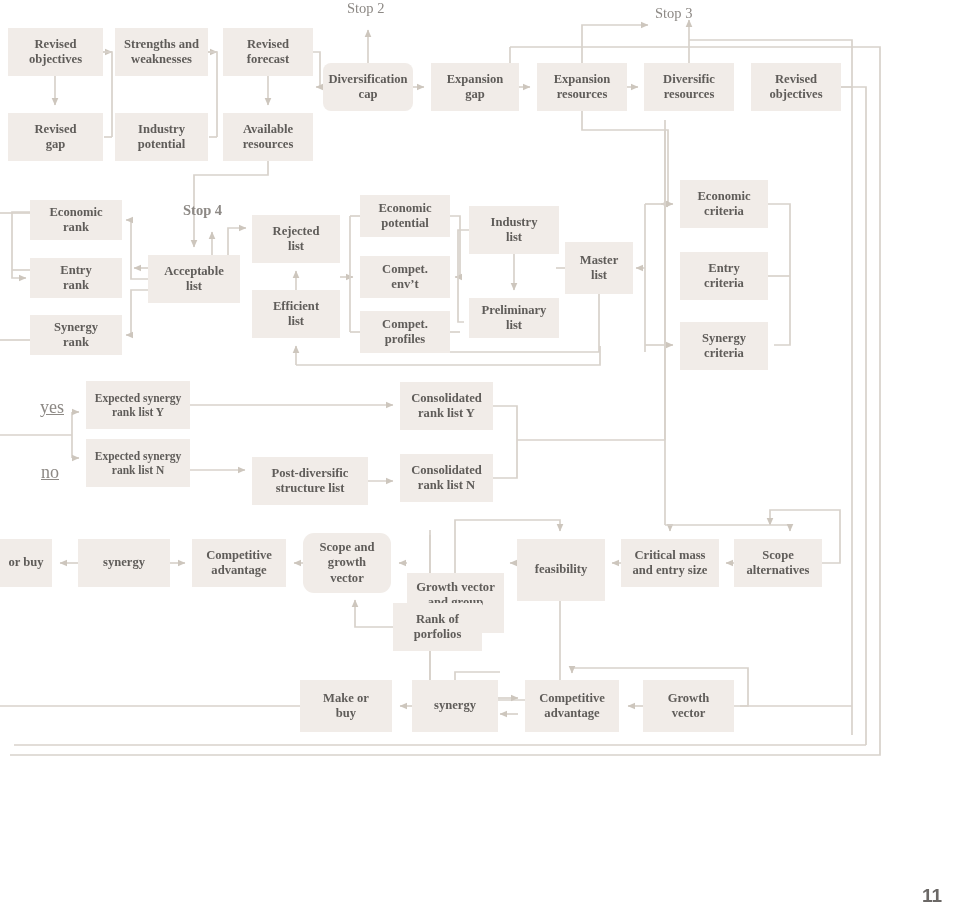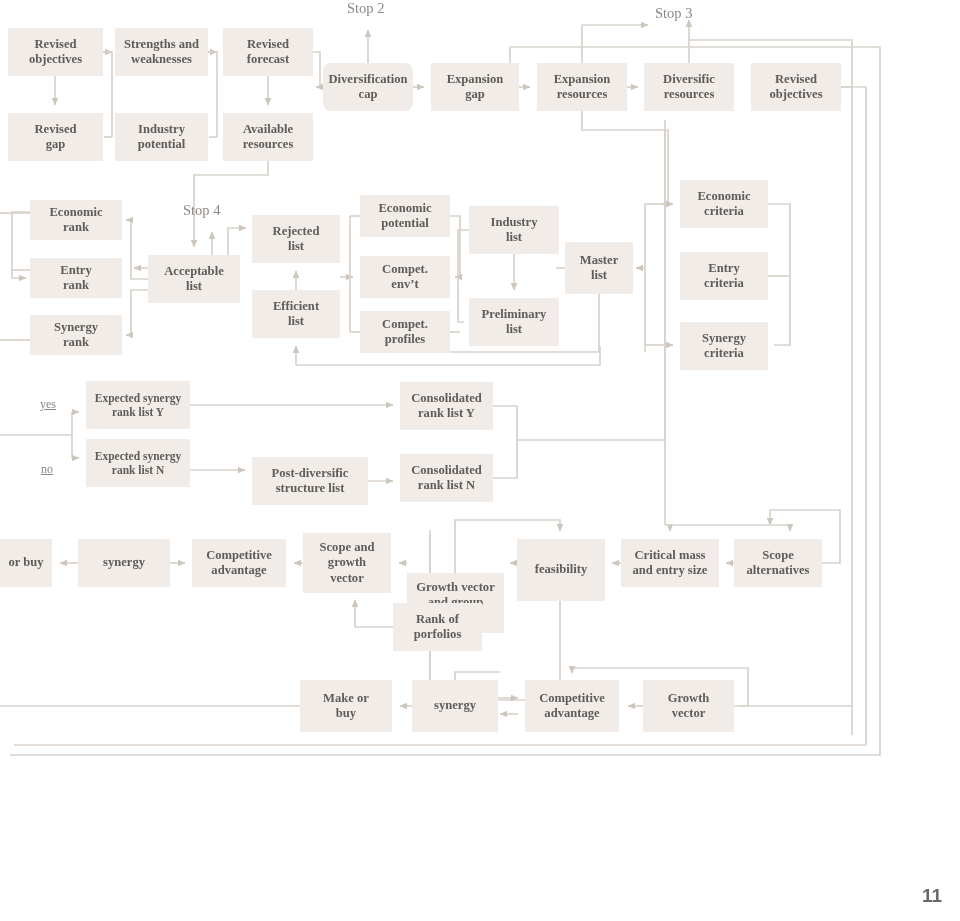--- a/index.html
+++ b/index.html
@@ -38,21 +38,21 @@
   .node.sm{font-size:11.5px;}
   .node.md{font-size:12.6px;}
   .label{
     position:absolute;
     color:#8d8985;
     font-weight:400;
     z-index:4;
     white-space:nowrap;
   }
   .label.stop{font-size:14.5px;}
-  .label.yn{font-size:12px;text-decoration:underline;}
+  .label.yn{font-size:18px;text-decoration:underline;}
   #pageno{
     position:absolute;
     right:18px;
     bottom:14px;
     font-family:"Liberation Sans","DejaVu Sans",sans-serif;
     font-weight:700;
     font-size:19px;
     color:#6b6866;
     z-index:5;
   }
@@ -197,46 +197,46 @@
       <div class="node md" style="left: 30px; top: 200px; width: 92px; height: 40px;">Economic<br>rank</div>
       <div class="node md" style="left: 30px; top: 258px; width: 92px; height: 40px;">Entry<br>rank</div>
       <div class="node md" style="left: 30px; top: 315px; width: 92px; height: 40px;">Synergy<br>rank</div>
       <div class="node md" style="left: 148px; top: 255px; width: 92px; height: 48px;">Acceptable<br>list</div>
       <div class="node md" style="left: 252px; top: 215px; width: 88px; height: 48px;">Rejected<br>list</div>
       <div class="node md" style="left: 252px; top: 290px; width: 88px; height: 48px;">Efficient<br>list</div>
       <div class="node md" style="left: 360px; top: 195px; width: 90px; height: 42px;">Economic<br>potential</div>
       <div class="node md" style="left: 360px; top: 256px; width: 90px; height: 42px;">Compet.<br>env’t</div>
       <div class="node md" style="left: 360px; top: 311px; width: 90px; height: 42px;">Compet.<br>profiles</div>
       <div class="node md" style="left: 469px; top: 206px; width: 90px; height: 48px;">Industry<br>list</div>
-      <div class="node md" style="left: 469px; top: 298px; width: 90px; height: 48px;">Preliminary<br>list</div>
+      <div class="node md" style="left: 469px; top: 298px; width: 90px; height: 40px;">Preliminary<br>list</div>
       <div class="node md" style="left: 565px; top: 242px; width: 68px; height: 52px;">Master<br>list</div>
       <div class="node md" style="left: 680px; top: 180px; width: 88px; height: 48px;">Economic<br>criteria</div>
       <div class="node md" style="left: 680px; top: 252px; width: 88px; height: 48px;">Entry<br>criteria</div>
       <div class="node md" style="left: 680px; top: 322px; width: 88px; height: 48px;">Synergy<br>criteria</div>
       <div class="node sm" style="left: 86px; top: 381px; width: 104px; height: 48px;">Expected synergy<br>rank list Y</div>
       <div class="node sm" style="left: 86px; top: 439px; width: 104px; height: 48px;">Expected synergy<br>rank list N</div>
       <div class="node md" style="left: 252px; top: 457px; width: 116px; height: 48px;">Post-diversific<br>structure list</div>
       <div class="node md" style="left: 400px; top: 382px; width: 93px; height: 48px;">Consolidated<br>rank list Y</div>
       <div class="node md" style="left: 400px; top: 454px; width: 93px; height: 48px;">Consolidated<br>rank list N</div>
       <div class="node md" style="left: 0px; top: 539px; width: 52px; height: 48px;">or buy</div>
       <div class="node md" style="left: 78px; top: 539px; width: 92px; height: 48px;">synergy</div>
       <div class="node md" style="left: 192px; top: 539px; width: 94px; height: 48px;">Competitive<br>advantage</div>
-      <div class="node md" style="left: 303px; top: 533px; width: 88px; height: 60px;">Scope and<br>growth<br>vector</div>
+      <div class="node md" style="left: 303px; top: 533px; width: 88px; height: 60px; border-radius: 11px;">Scope and<br>growth<br>vector</div>
       <div class="node md" style="left: 407px; top: 533px; width: 97px; height: 60px; margin-top: 40px;">Growth vector<br>and group<br>synergy</div>
       <div class="node md" style="left: 517px; top: 539px; width: 88px; height: 62px;">feasibility</div>
       <div class="node md" style="left: 621px; top: 539px; width: 98px; height: 48px;">Critical mass<br>and entry size</div>
       <div class="node md" style="left: 734px; top: 539px; width: 88px; height: 48px;">Scope<br>alternatives</div>
       <div class="node md" style="left: 393px; top: 603px; width: 89px; height: 48px;">Rank of<br>porfolios</div>
       <div class="node md" style="left: 300px; top: 680px; width: 92px; height: 52px;">Make or<br>buy</div>
       <div class="node md" style="left: 412px; top: 680px; width: 86px; height: 52px;">synergy</div>
       <div class="node md" style="left: 525px; top: 680px; width: 94px; height: 52px;">Competitive<br>advantage</div>
       <div class="node md" style="left: 643px; top: 680px; width: 91px; height: 52px;">Growth<br>vector</div>
     </div>
   <div id="labels-host">
       <div class="label stop" style="left: 347px; top: 0px;">Stop 2</div>
       <div class="label stop" style="left: 655px; top: 5px;">Stop 3</div>
-      <div class="label stop" style="left: 183px; top: 202px;">Stop 4</div>
+      <div class="label stop" style="left: 183px; top: 202px; font-weight: bold;">Stop 4</div>
       <div class="label yn" style="left: 40px; top: 397px;">yes</div>
       <div class="label yn" style="left: 41px; top: 462px;">no</div>
     </div>
 
   <div id="pageno">11</div>
 </div>
 
 </body></html>

